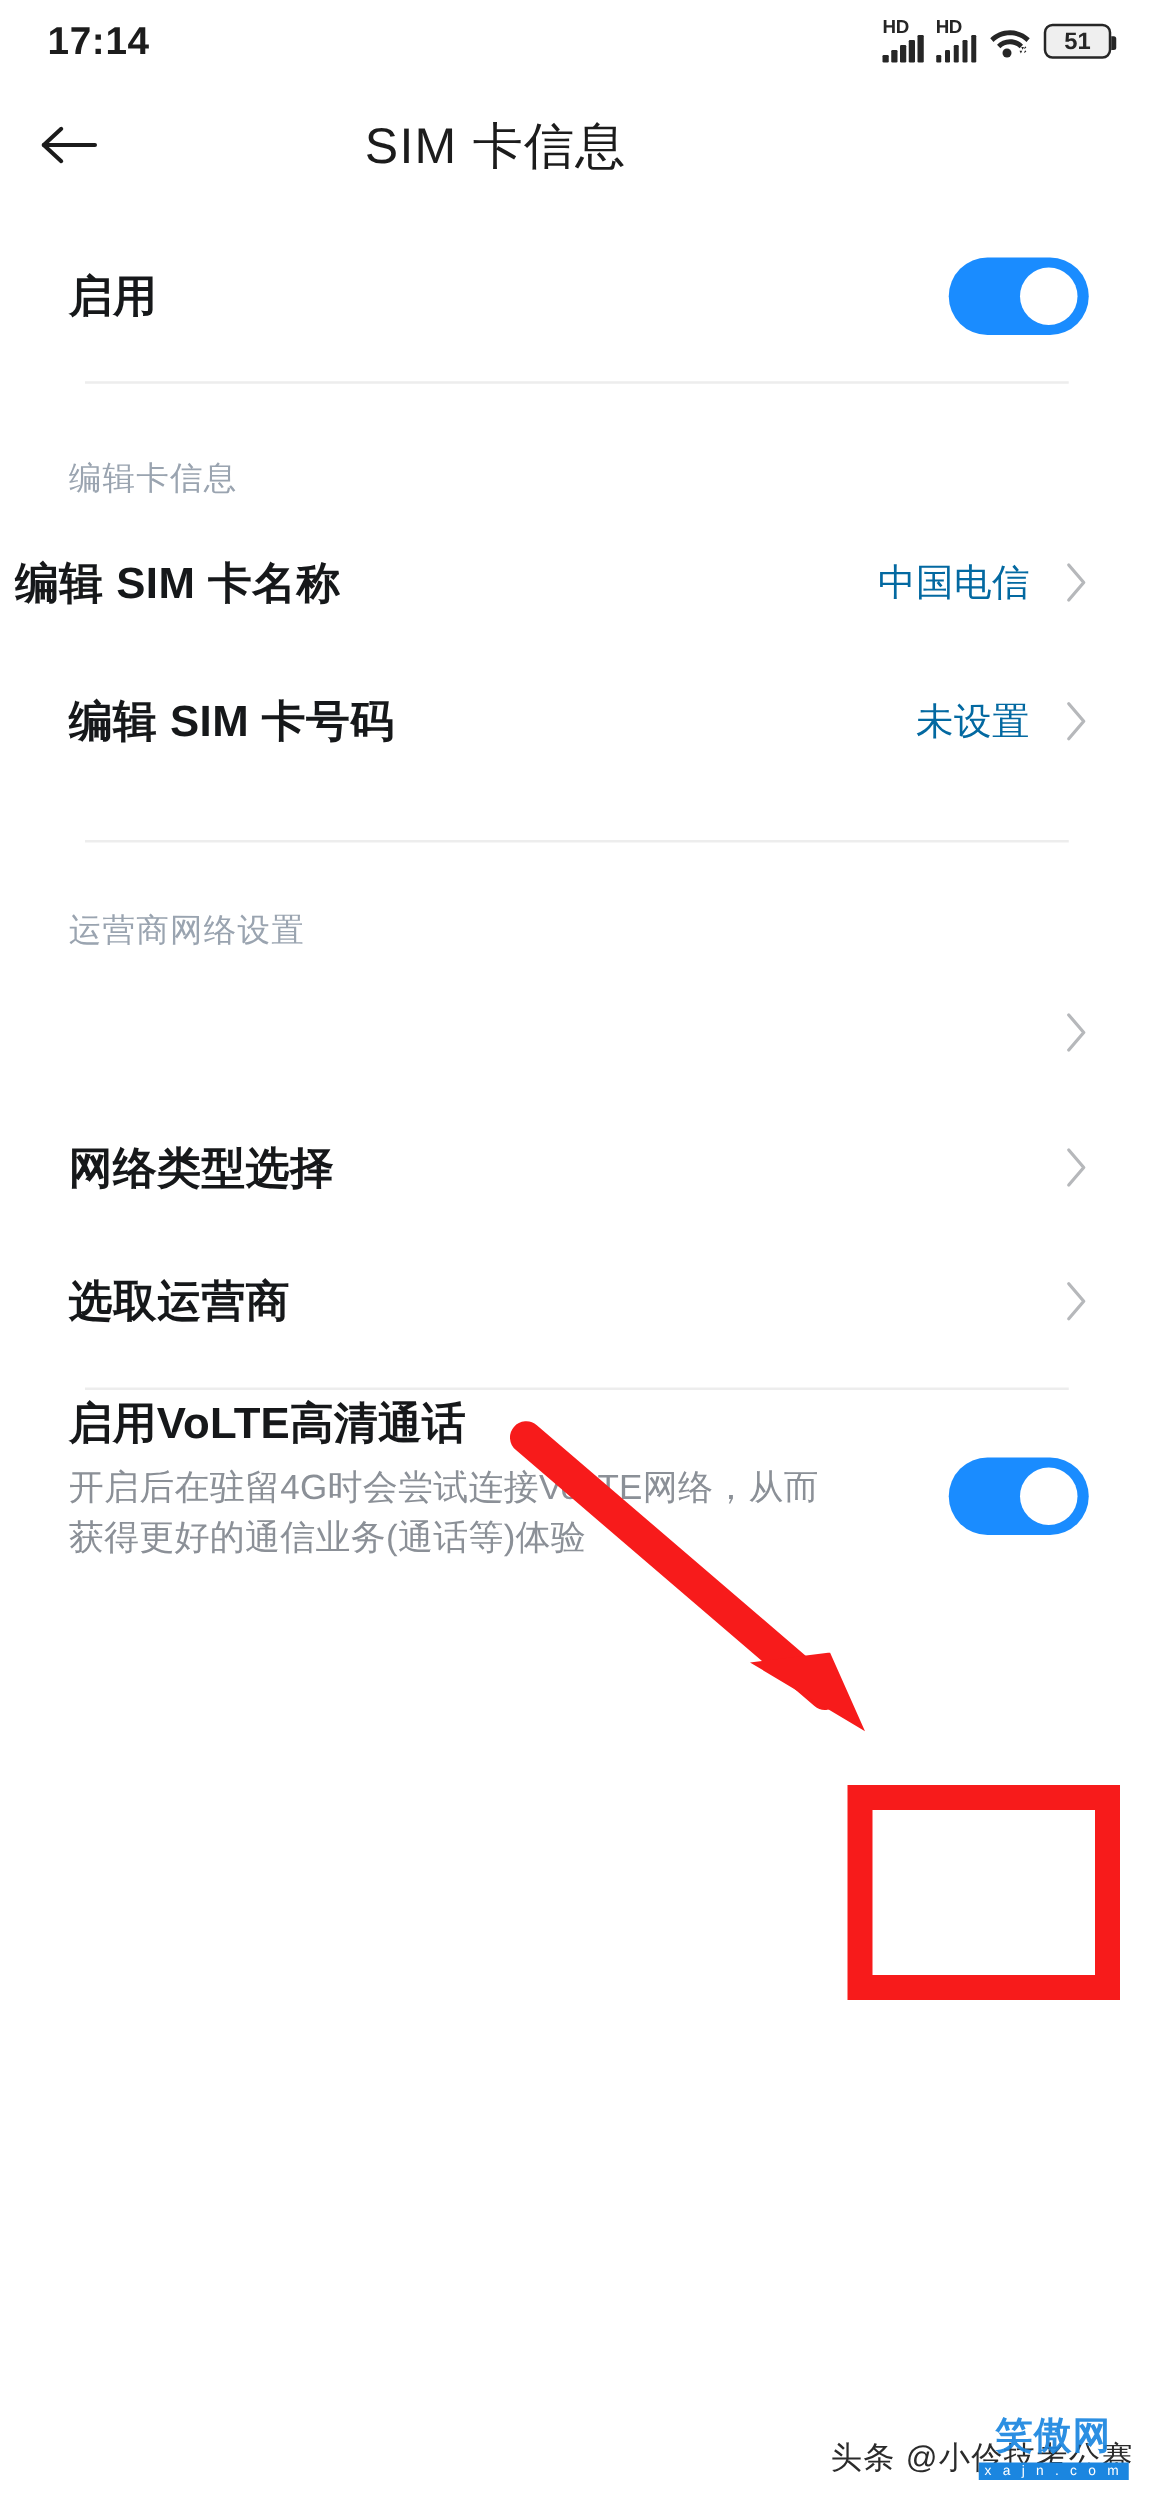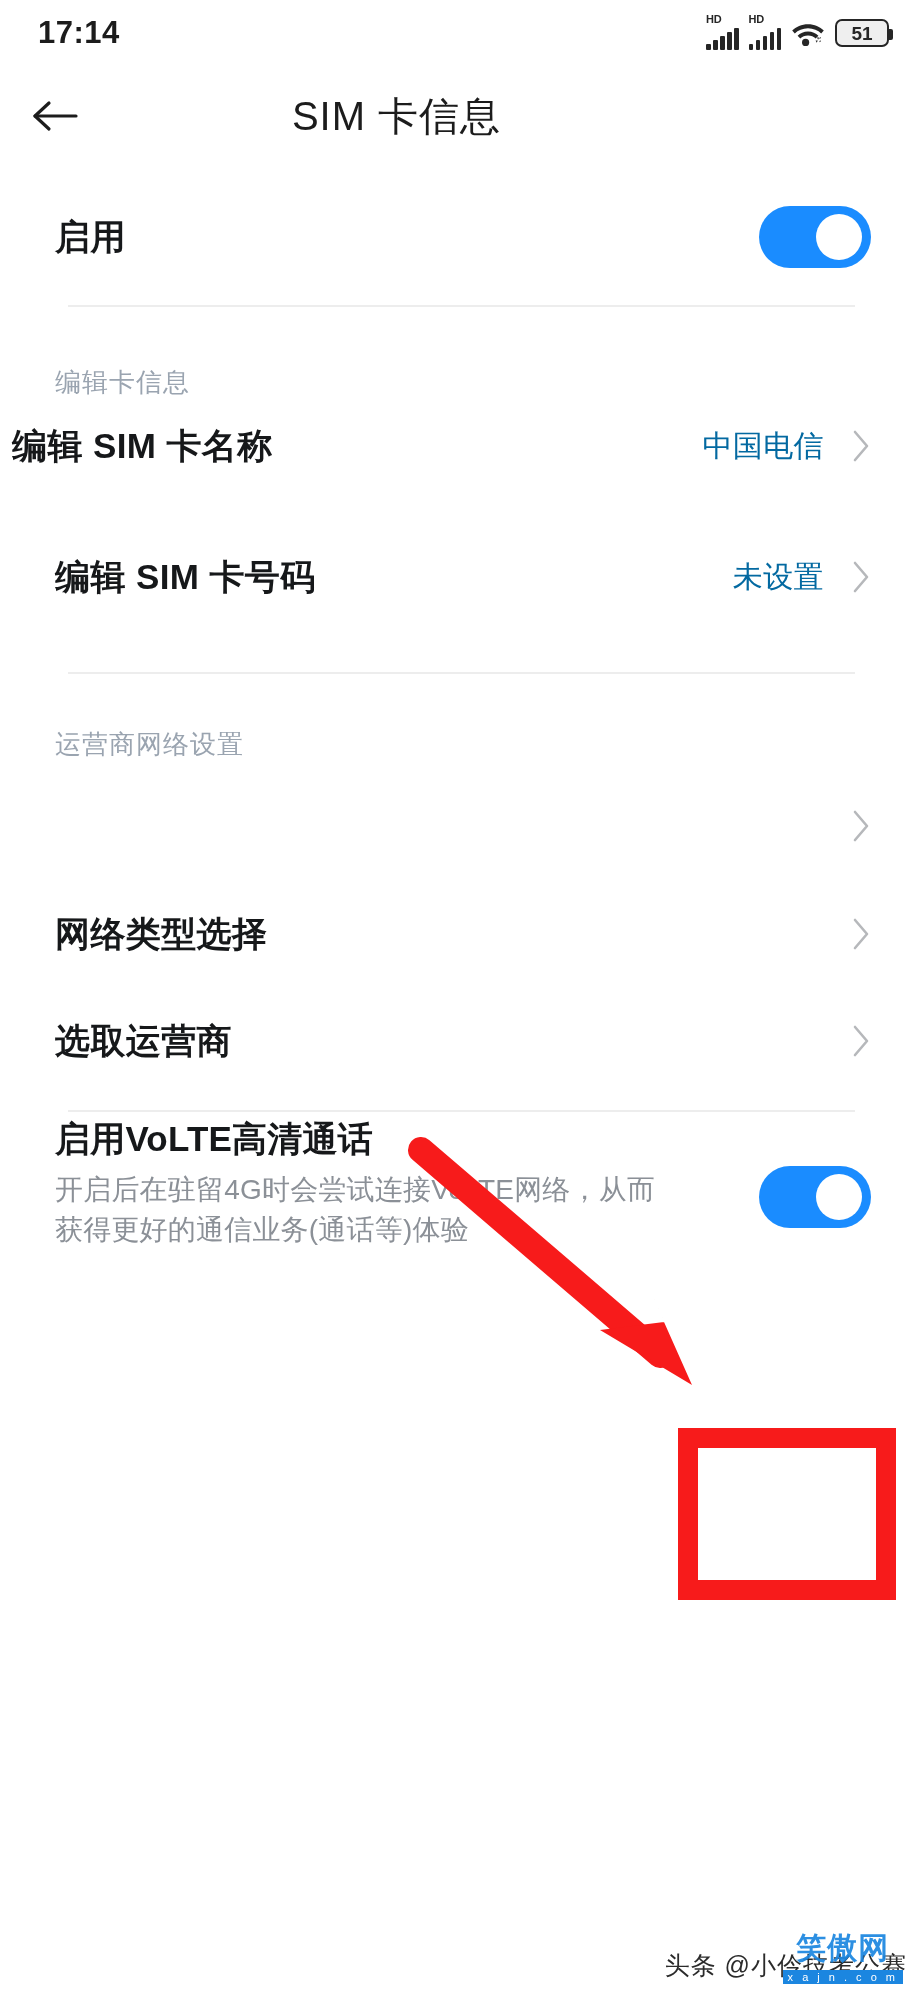--- a/index.html
+++ b/index.html
@@ -41,21 +41,21 @@
   .sig-group {
     position: relative;
     display: flex;
     align-items: flex-end;
     height: 34px;
     padding-top: 12px;
   }
   .sig-group .hd {
     position: absolute;
     top: -2px; left: 0;
-    font-size: 11px;
+    font-size: 15px;
     font-weight: 700;
     color: #262626;
     letter-spacing: -0.3px;
     line-height: 1;
   }
   .sig-bars { display: flex; align-items: flex-end; gap: 2.5px; }
   .sig-bars i { display: block; width: 4.5px; background: #262626; border-radius: 1px; }
   .sig-bars i:nth-child(1) { height: 6px; }
   .sig-bars i:nth-child(2) { height: 10px; }
   .sig-bars i:nth-child(3) { height: 14px; }
@@ -310,21 +310,21 @@
     <span class="row-spacer"></span>
     <div class="toggle">
       <span class="knob"></span>
     </div>
   </div>
 
   <div class="divider" style="top:305px;"></div>
 
   <div class="section-label" style="top:365px;">编辑卡信息</div>
 
-  <div class="row" style="top:407px; height:78px;padding-left:12px;">
+  <div class="row" style="top:427px; height:78px;padding-left:12px;">
     <span class="row-title">编辑 SIM 卡名称</span>
     <span class="row-spacer"></span>
     <span class="row-value">中国电信</span>
     <svg class="chev" viewBox="0 0 20 34">
       <path d="M4 3 L16 17 L4 31" fill="none" stroke="#b6b8bb" stroke-width="2.6" stroke-linecap="round" stroke-linejoin="round"></path>
     </svg>
   </div>
 
   <div class="row" style="top:538px; height:78px;">
     <span class="row-title">编辑 SIM 卡号码</span>

